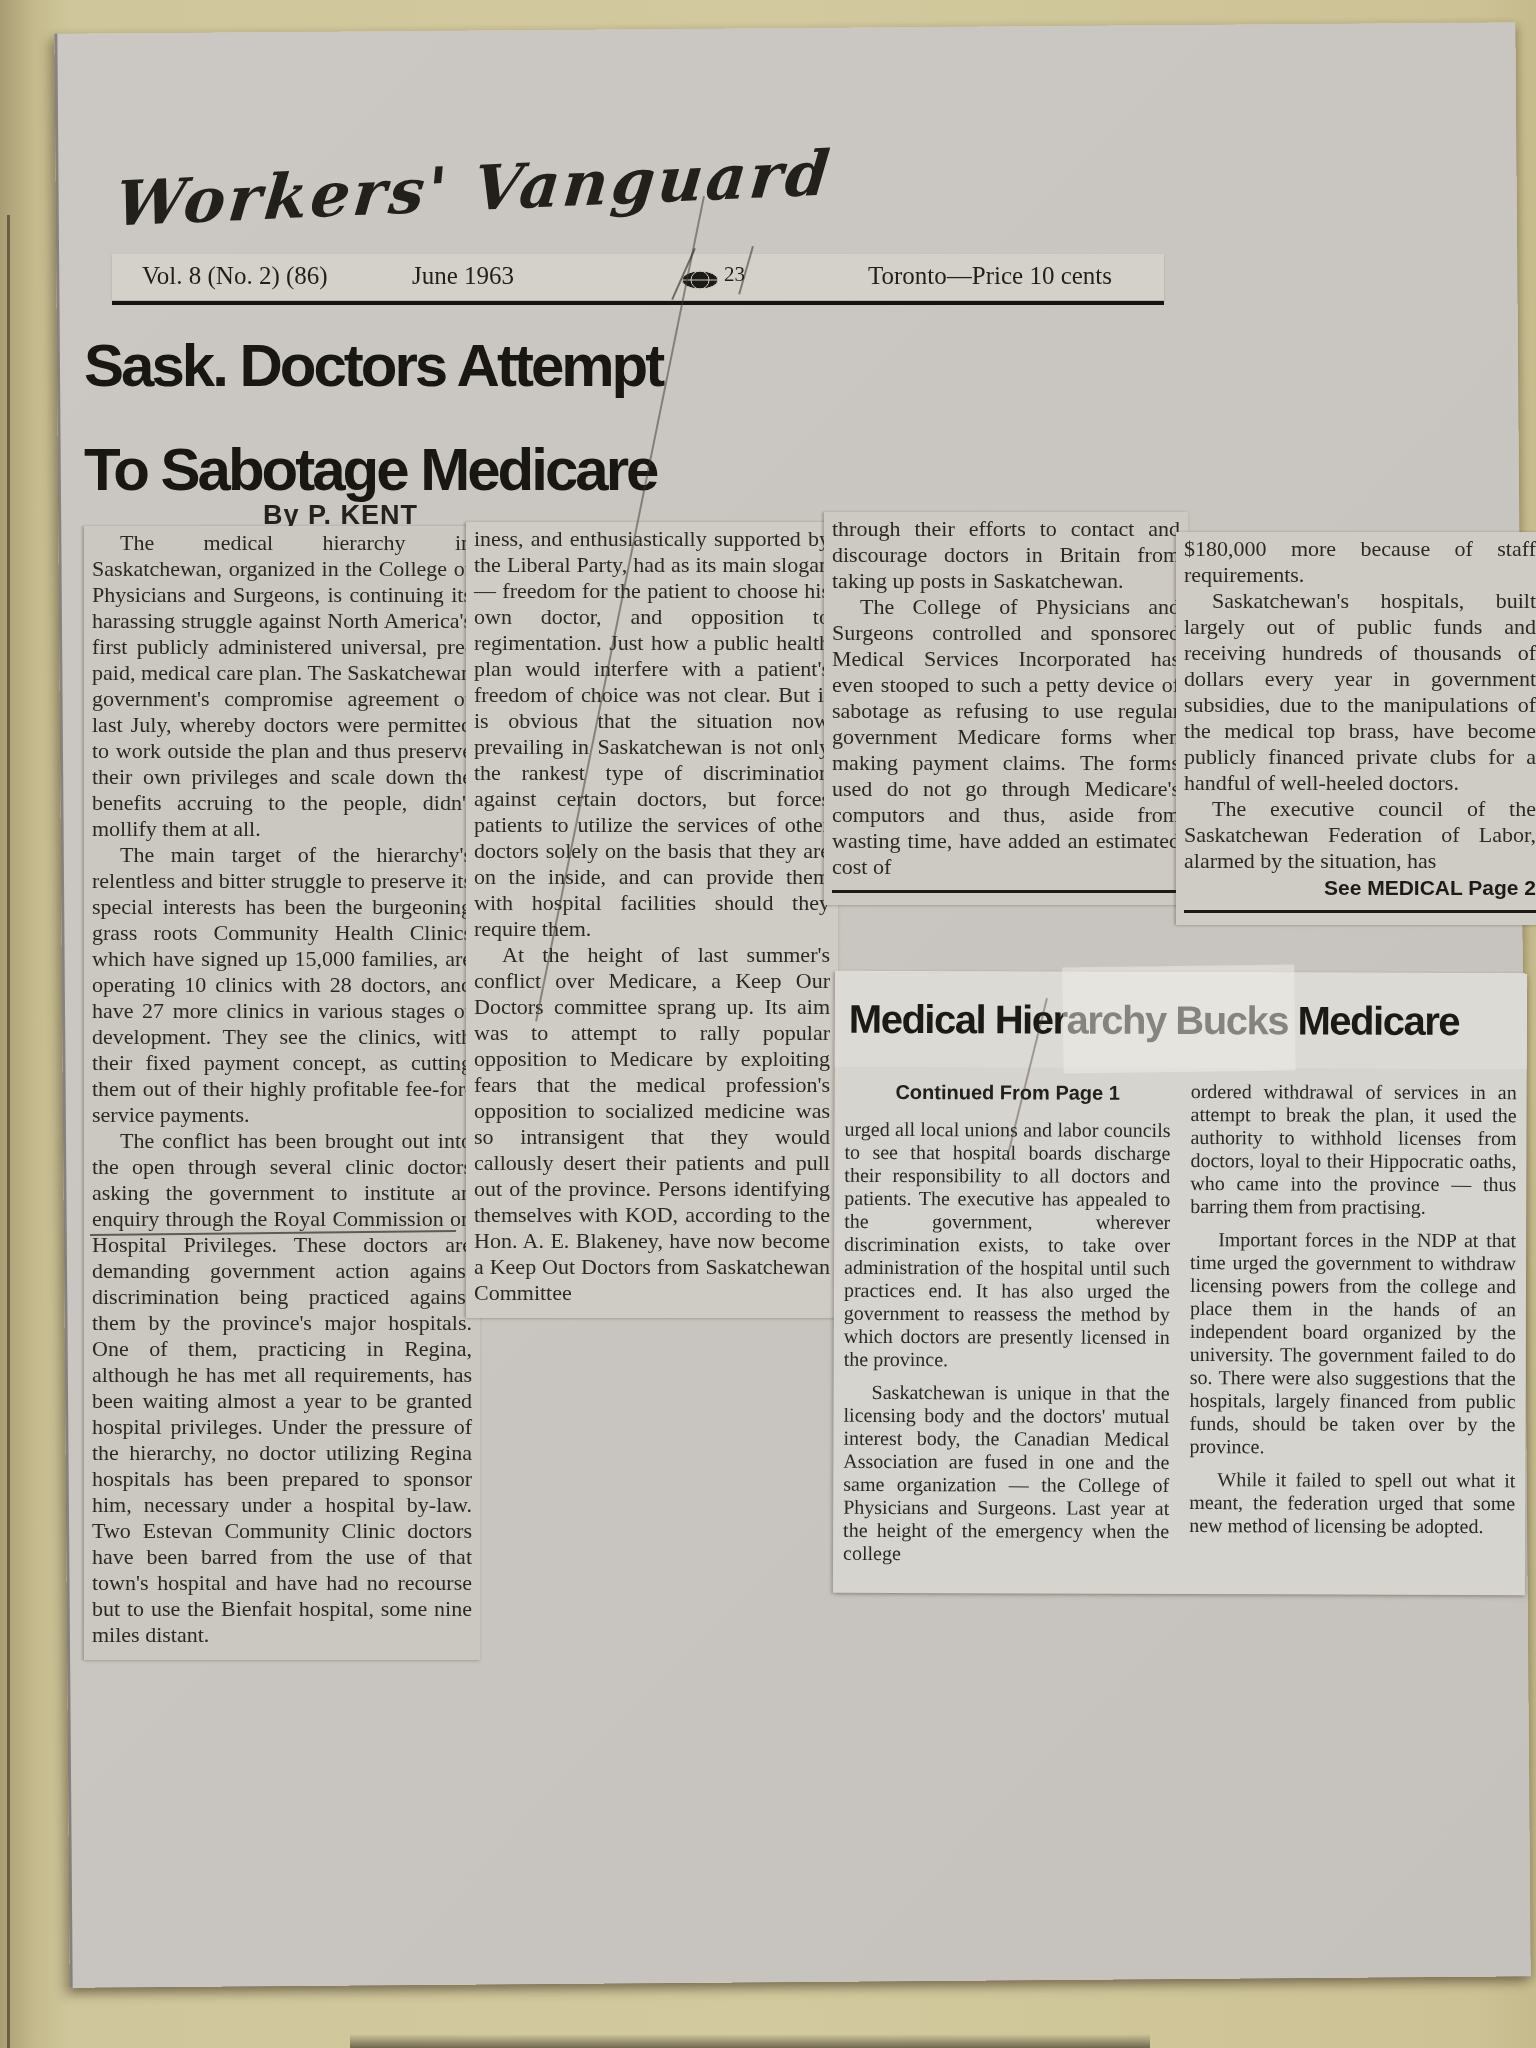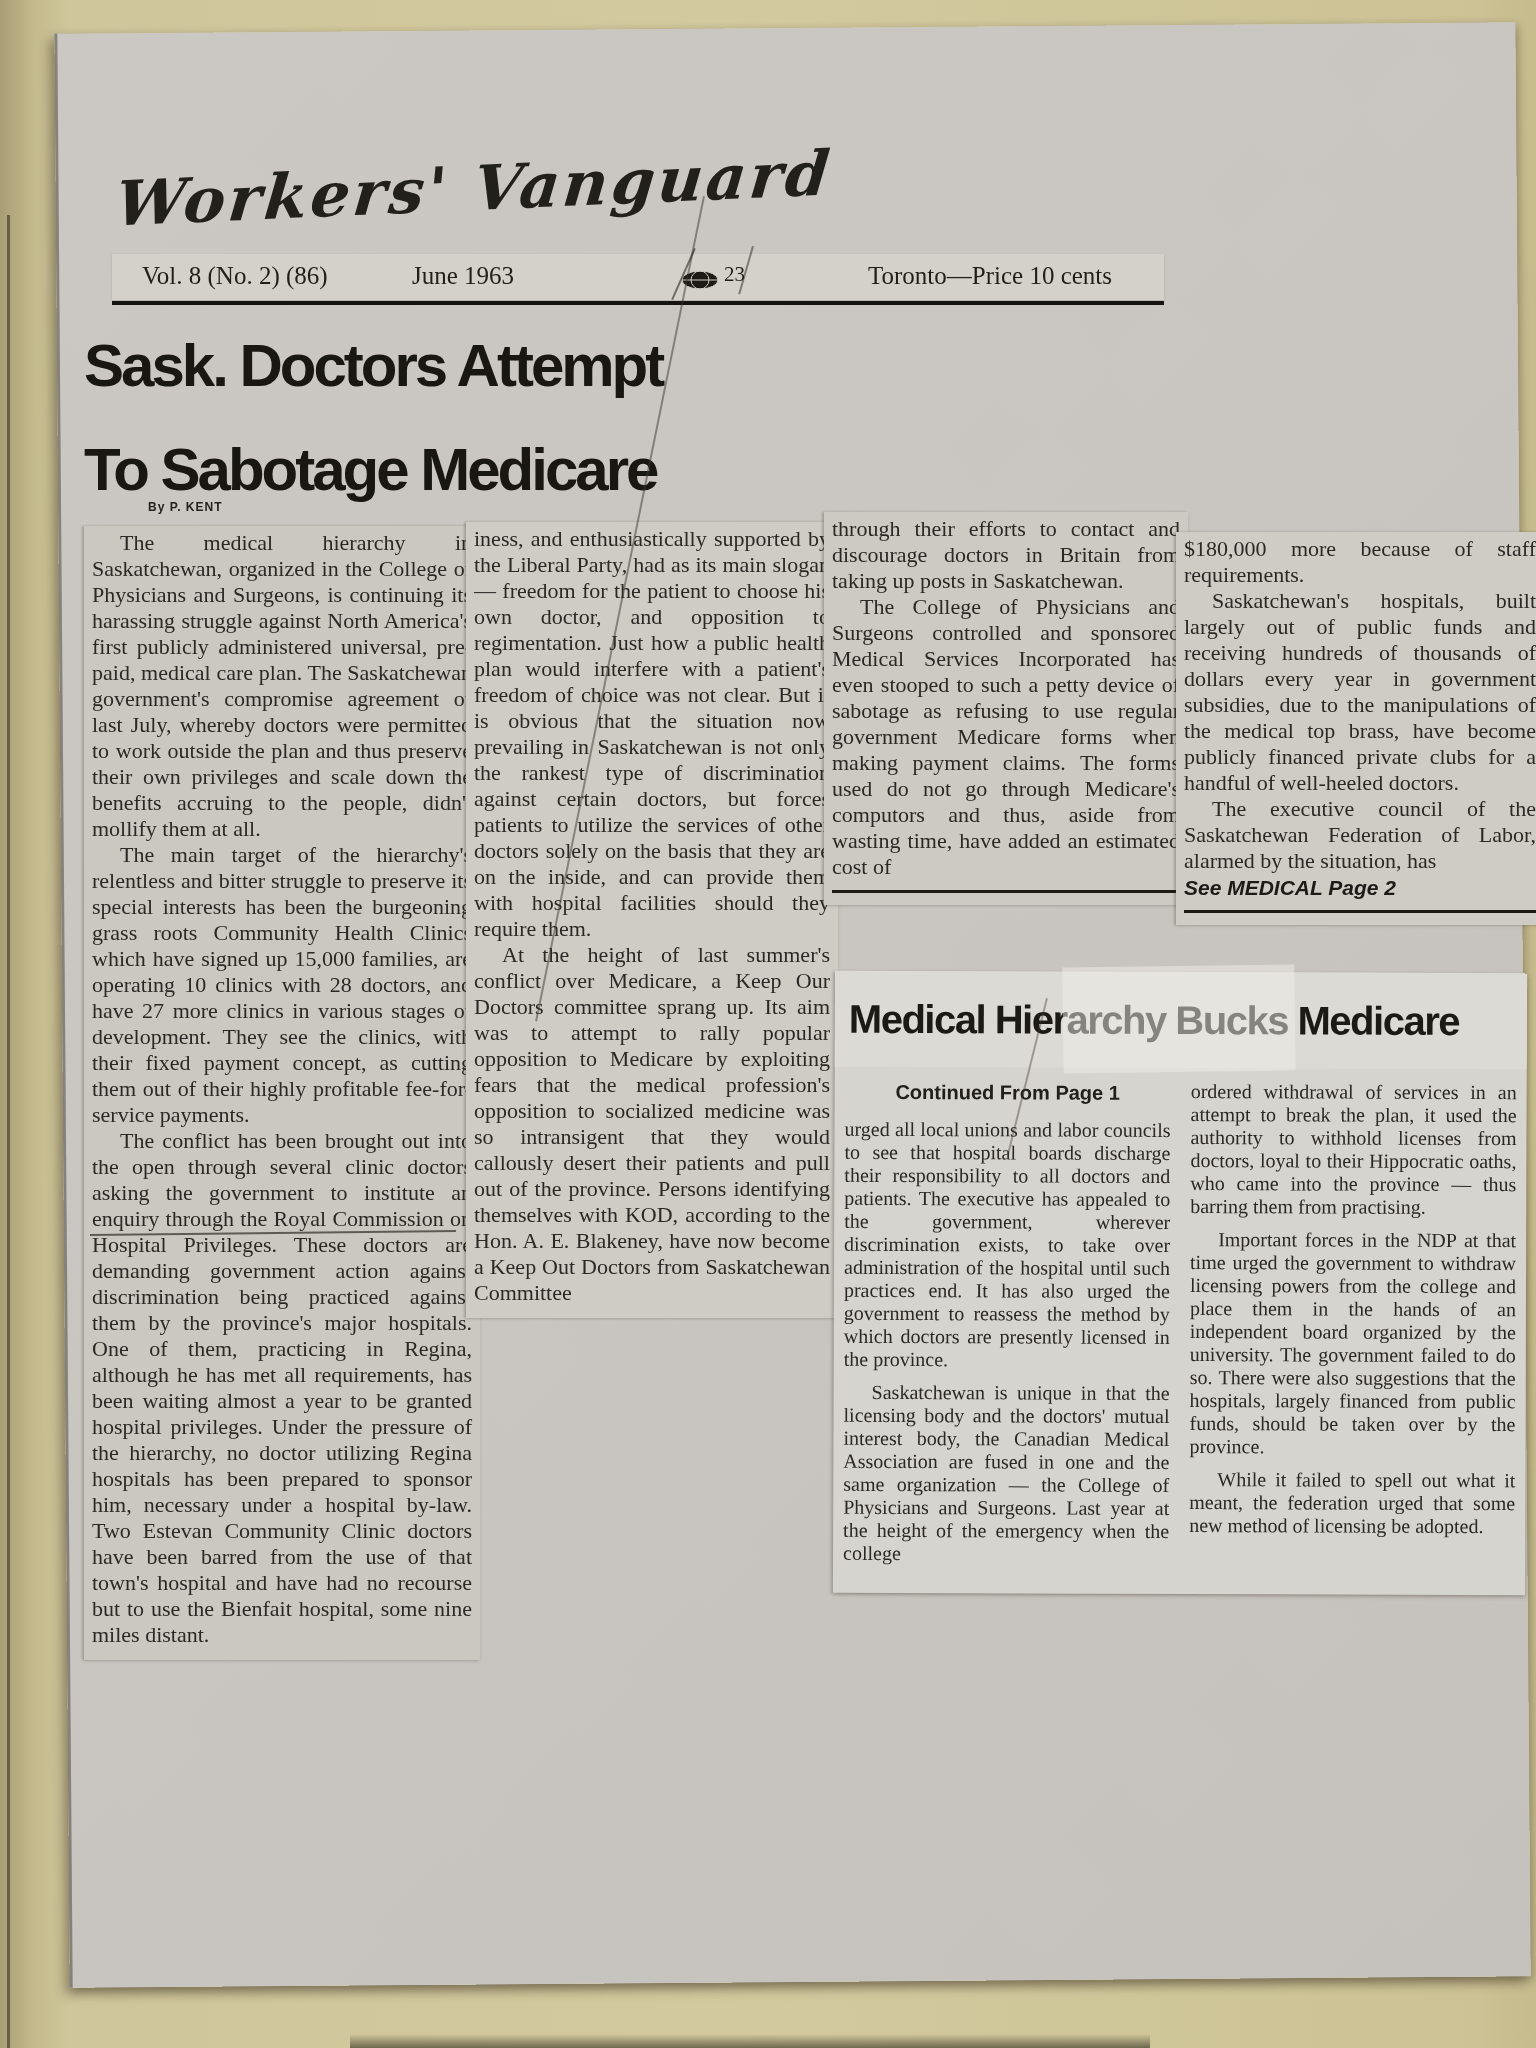--- a/index.html
+++ b/index.html
@@ -32,33 +32,33 @@
   .dateline .bug{position:absolute;left:568px;top:10px;}
   .dateline .bugnum{position:absolute;left:612px;top:8px;font-size:21px;}
   .dateline .price{position:absolute;left:756px;top:8px;}
   .mast-rule{position:absolute;left:112px;top:301px;width:1052px;height:4px;background:#14130f;}
   .headline{
     position:absolute; left:84px; top:314px; width:1030px;
     font-family:"Liberation Sans", sans-serif; font-weight:bold;
     font-size:60px; line-height:104px; letter-spacing:-3px; color:#181712;
   }
   .byline{
-    position:absolute; left:148px; top:500px; width:270px; text-align:left;
-    font-family:"Liberation Sans", sans-serif; font-weight:bold; font-size:12px;
+    position:absolute; left:148px; top:500px; width:270px; text-align:right;
+    font-family:"Liberation Sans", sans-serif; font-weight:bold; font-size:27px;
     letter-spacing:1px; color:#24221d;
   }
   .clip{position:absolute; background:#cdcac4; padding:4px 8px 12px; box-shadow:-2px 0 2px rgba(60,52,40,.22), 0 1px 3px rgba(60,52,40,.18);}
   .col1{left:84px; top:526px; width:380px; background:#cbc8c2;}
   .col2{left:466px; top:522px; width:356px; background:#cfccc6;}
   .col3{left:824px; top:512px; width:348px; background:#cdc9c3;}
   .col4{left:1176px; top:532px; width:352px; background:#cfccc6;}
   .para{margin:0; text-align:justify; font-size:22px; line-height:26px; color:#2b2925;}
   .para.indent{text-indent:28px;}
-  .see-more{margin:2px 0 6px; text-align:left; font-family:"Liberation Sans", sans-serif;
-    font-weight:bold; font-size:21px; color:#1d1b17;font-style:italic;}
+  .see-more{margin:2px 0 6px; text-align:right; font-family:"Liberation Sans", sans-serif;
+    font-weight:bold; font-size:21px; color:#1d1b17;}
   .end-rule{height:3px; background:#1b1a15; margin-top:10px;}
   .article2{
     position:absolute; left:834px; top:972px; width:692px;
     background:#d6d4cf; transform:rotate(0.2deg);
     box-shadow:-2px 1px 3px rgba(60,52,40,.28), 2px 2px 4px rgba(60,52,40,.2);
   }
   .a2-headbar{position:relative; height:96px; background:#dcdad5;}
   .a2-headline{
     position:absolute; left:14px; top:0; width:668px;
     font-family:"Liberation Sans", sans-serif; font-weight:bold;

